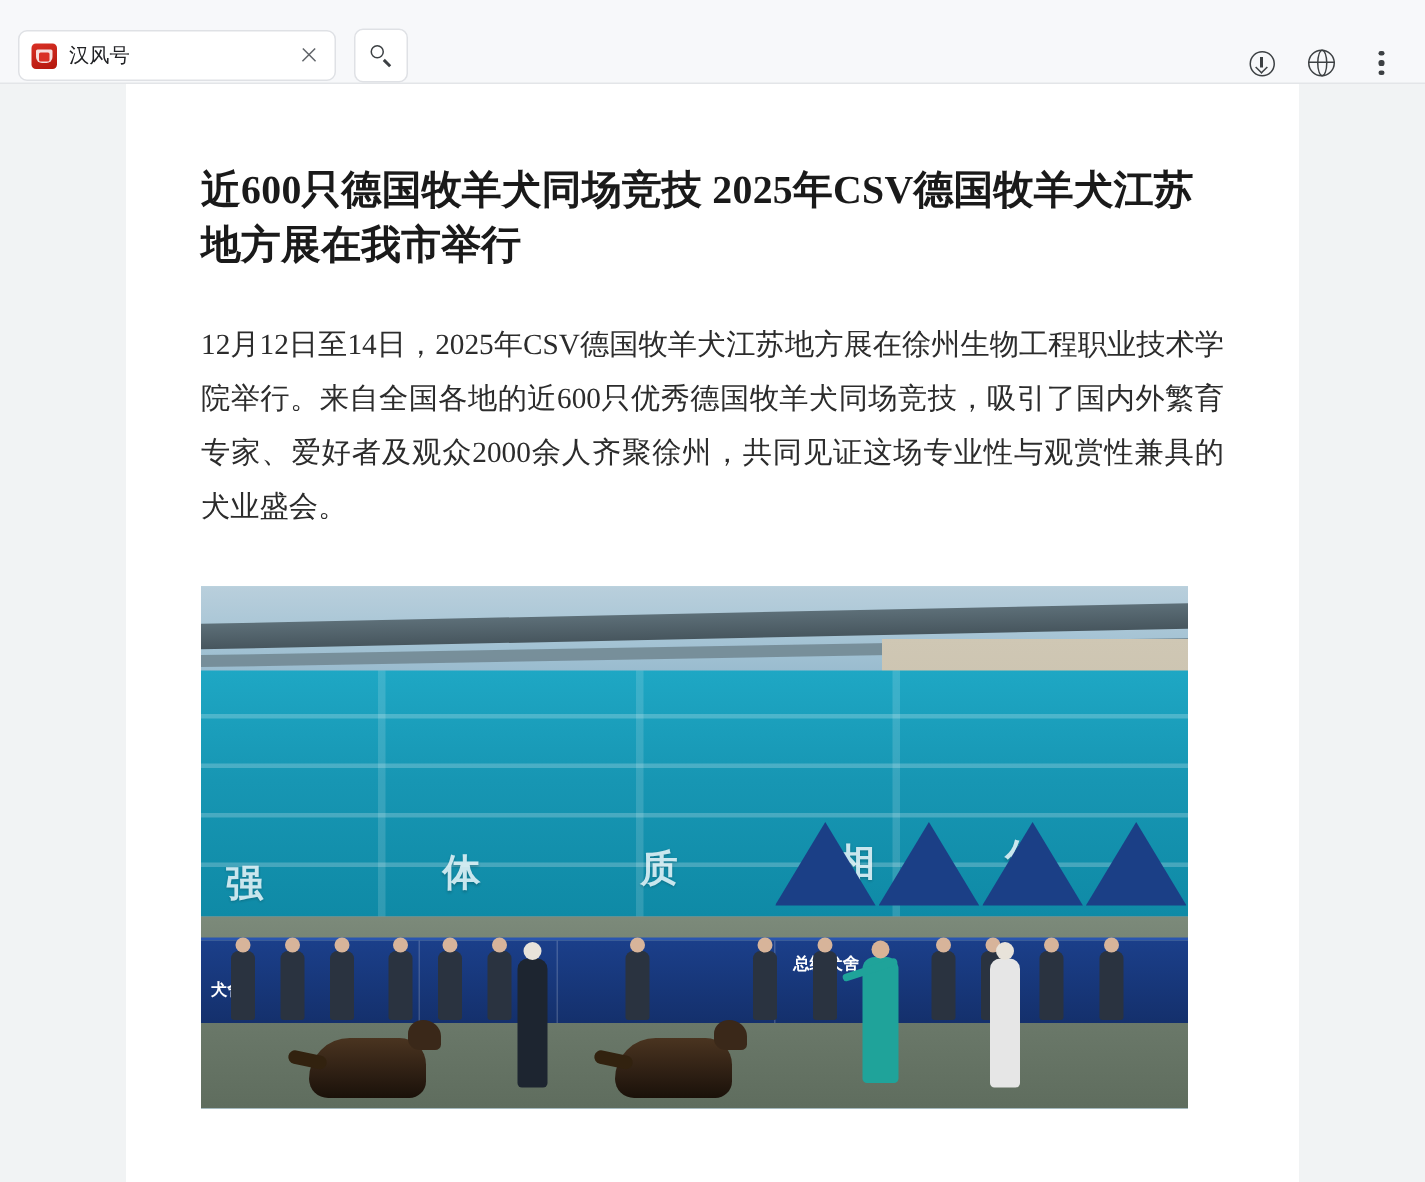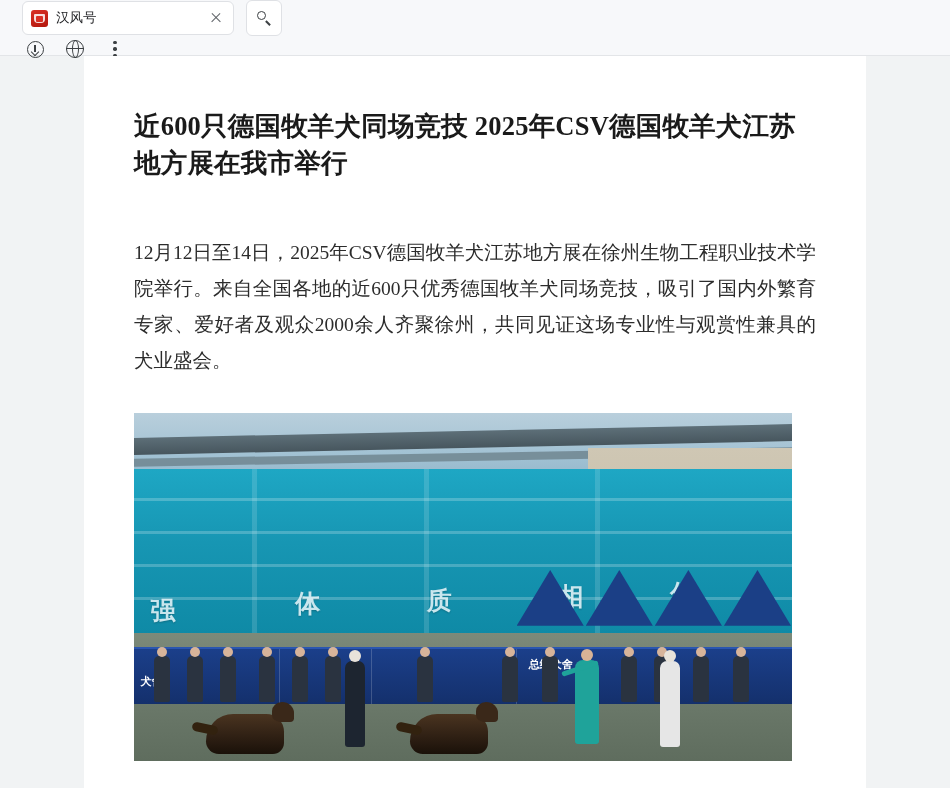--- a/index.html
+++ b/index.html
@@ -12,25 +12,24 @@
     overflow: hidden;
     background: #f1f3f4;
     font-family: "Liberation Sans", sans-serif;
   }
 
   
   .chrome {
     height: 56px;
     background: #f7f8fa;
     display: flex;
-    align-items: flex-start;
-    padding: 0 22px;
+    align-items: flex-end;
+    padding: 0 12px;
     box-sizing: border-box;
     border-bottom: 1px solid #e3e5e8;
-    flex-direction: column;
   }
   .tabstrip {
     display: flex;
     align-items: center;
     flex: 0 0 auto;
   }
   .tab {
     display: flex;
     align-items: center;
     width: 212px;
@@ -243,21 +242,21 @@
     font-size: 20px;
     color: #8a8a8a;
     margin-top: 44px;
     letter-spacing: .4px;
   }
   .article-body {
     font-family: "Liberation Serif", serif;
     font-size: 19.5px;
     line-height: 1.85;
     color: #2c2c2c;
-    margin-top: 54px;
+    margin-top: 32px;
     text-align: justify;
   }
 
   
   .figure {
     margin-top: 34px;
     width: 658px;
     height: 348px;
     overflow: hidden;
     position: relative;

